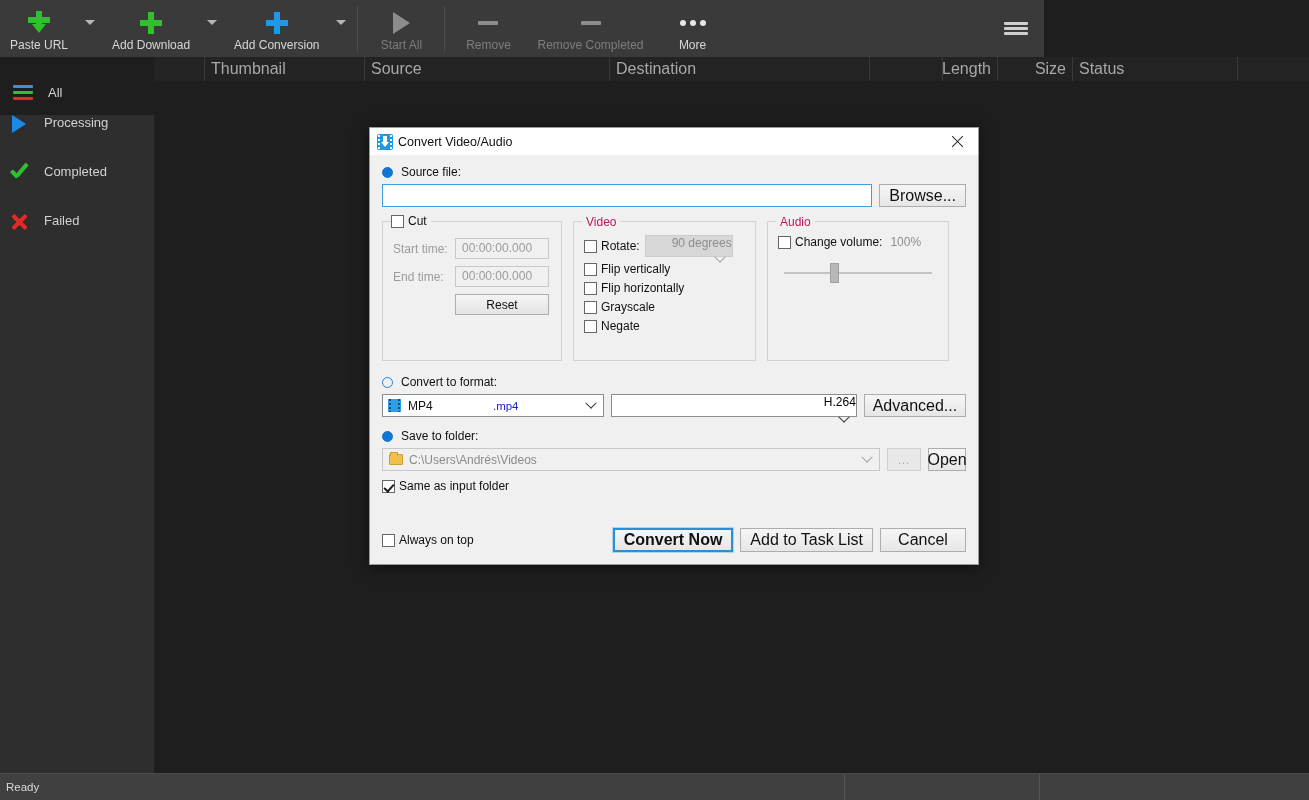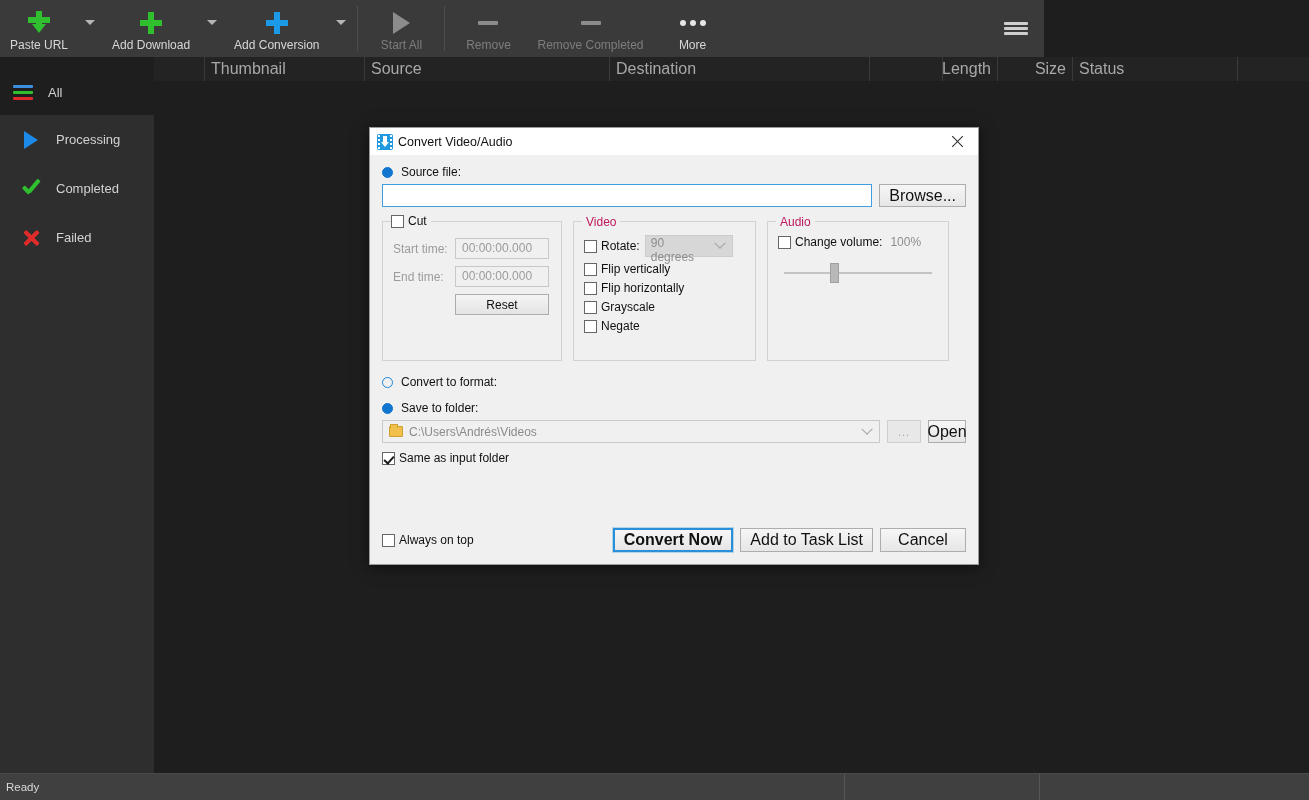--- a/index.html
+++ b/index.html
@@ -123,22 +123,22 @@
   }
   .side-all {
     height: 46px;
     background: #1e1e1e;
     display: flex; align-items: center;
     padding-left: 12px;
     cursor: default;
   }
   .side-item {
     height: 49px;
-    display: flex; align-items: center;
-    padding-left: 20px;
+    display: flex; align-items: flex-start;
+    padding-left: 8px;
     cursor: default;
   }
   .side-label {
     font-size: 13px; color: #d2d2d2;
     margin-left: 14px;
   }
   .side-ic { width: 22px; display: flex; align-items: center; justify-content: center; }
   .bars-ic { width: 20px; }
   .bars-ic i { display: block; height: 3px; margin-bottom: 3px; border-radius: 1px; }
   .bars-ic i:nth-child(1) { background: #3b8fe0; }
@@ -377,24 +377,25 @@
     border: 1px solid #adadad;
     font-size: 12px; color: #111;
     display: flex; align-items: center; justify-content: center;
     cursor: default;
   }
 
   .select {
     height: 22px;
     background: #fff;
     border: 1px solid #8d8d8d;
-    display: flex; align-items: flex-start;
+    display: flex; align-items: flex-end;
     padding: 0 0 0 5px;
     font-size: 12px;
     position: relative;
+    flex-direction: column;
   }
   .select.disabled { background: #d7d7d7; border: 1px solid #ccc; color: #8d8d8d; }
   .sel-arrow {
     margin-left: auto;
     width: 24px; height: 100%;
     display: flex; align-items: center; justify-content: center;
     flex: none;
   }
   .chev {
     width: 8px; height: 8px;
@@ -715,20 +716,40 @@
             <div class="vol-track"></div>
             <div class="vol-thumb"></div>
           </div>
         </div>
       </div>
 
       <div class="radio-row" style="margin-top:14px;">
         <div class="radio"></div>
         <div class="radio-label">Convert to format:</div>
       </div>
+      <div class="row">
+        <div class="fmt-select">
+          <span class="film-ic">
+              <i class="perf l"></i>
+              <i class="perf r"></i>
+            </span>
+          <span class="fmt-name">MP4</span>
+          <span class="fmt-ext">.mp4</span>
+          <span class="sel-arrow">
+              <i class="chev"></i>
+            </span>
+        </div>
+        <div class="select codec-select">
+          <span>H.264</span>
+          <span class="sel-arrow">
+              <i class="chev"></i>
+            </span>
+        </div>
+        <div class="btn" style="min-width:74px;">Advanced...</div>
+      </div>
 
       <div class="radio-row" style="margin-top:12px;align-items:center;">
         <div class="radio on"></div>
         <div class="radio-label">Save to folder:</div>
       </div>
       <div class="row">
         <div class="path-select">
           <span class="folder-ic"></span>
           <span class="path-text">C:\Users\Andrés\Videos</span>
           <span class="sel-arrow">

